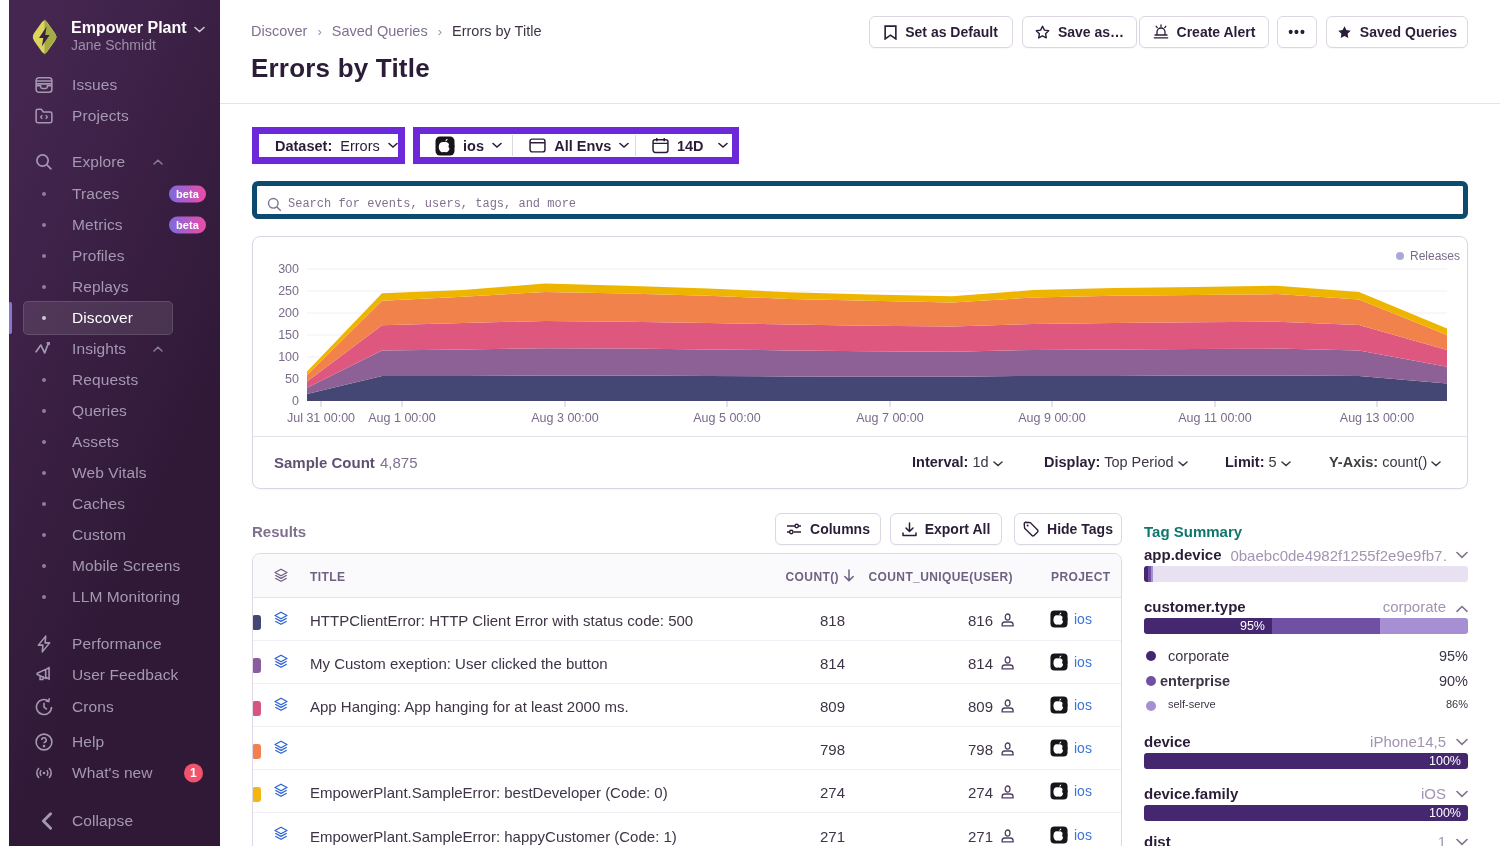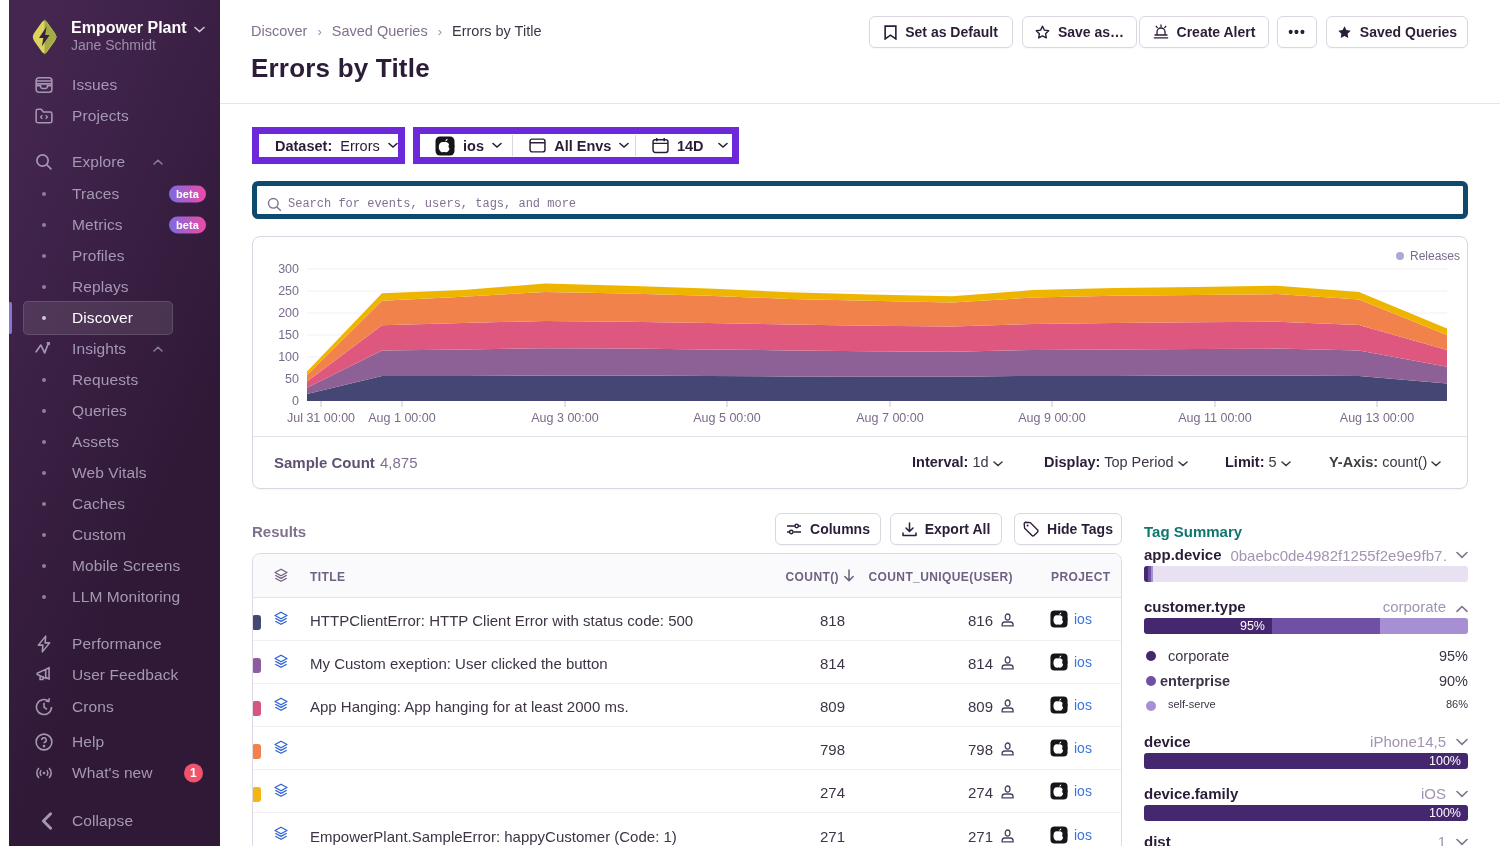--- a/index.html
+++ b/index.html
@@ -450,20 +450,21 @@
                 <circle cx="16.5" cy="10.2" r="2.9" fill="#16161a"></circle>
                 <path d="M10.3 5.4c.1-1.3.9-2.3 2.2-2.6.2 1.3-.8 2.5-2.2 2.6Z" fill="#fff"></path>
               </svg>ios</span>
           </div>
         <div class="trow">
             <span class="strip" style="background:#f2b712"></span>
             <svg class="rowico" width="16" height="16" viewBox="0 0 16 16" fill="none" stroke="#2d63d8" stroke-width="1.3">
               <path d="M8 1.2 L14 4.5 L8 7.8 L2 4.5 Z" stroke-linejoin="round"></path>
               <path d="M2.3 7.3 L8 10.4 L13.7 7.3 M2.3 10.2 L8 13.3 L13.7 10.2" stroke-linejoin="round"></path>
             </svg>
+            <span class="rtitle">EmpowerPlant.SampleError: bestDeveloper (Code: 0)</span>
             <span class="cnt">274</span>
             <span class="cntu">274 <svg width="15" height="15" viewBox="0 0 15 15" fill="none" stroke="#4d4060" stroke-width="1.3">
                 <ellipse cx="7.6" cy="4.6" rx="2.4" ry="3.1"></ellipse>
                 <path d="M4.9 9.5 h5.4 a2.8 2.8 0 0 1 2.8 2.8 v1.1 H2.1 v-1.1 a2.8 2.8 0 0 1 2.8-2.8 Z"></path>
               </svg></span>
             <span class="proj"><svg width="18" height="18" viewBox="0 0 20 20">
                 <rect x="0.5" y="0.5" width="19" height="19" rx="4.5" fill="#16161a"></rect>
                 <path d="M14.8 11c0-2.9-1.9-5.1-4.3-5.1-.6 0-1 .2-1.5.2-.5 0-.9-.2-1.5-.2C5.1 5.9 3.8 8.1 3.8 11c0 3 1.9 5.3 4.1 5.3.5 0 .9-.2 1.4-.2.5 0 .9.2 1.4.2 2.2 0 4.1-2.3 4.1-5.3Z" fill="#fff"></path>
                 <circle cx="16.5" cy="10.2" r="2.9" fill="#16161a"></circle>
                 <path d="M10.3 5.4c.1-1.3.9-2.3 2.2-2.6.2 1.3-.8 2.5-2.2 2.6Z" fill="#fff"></path>

